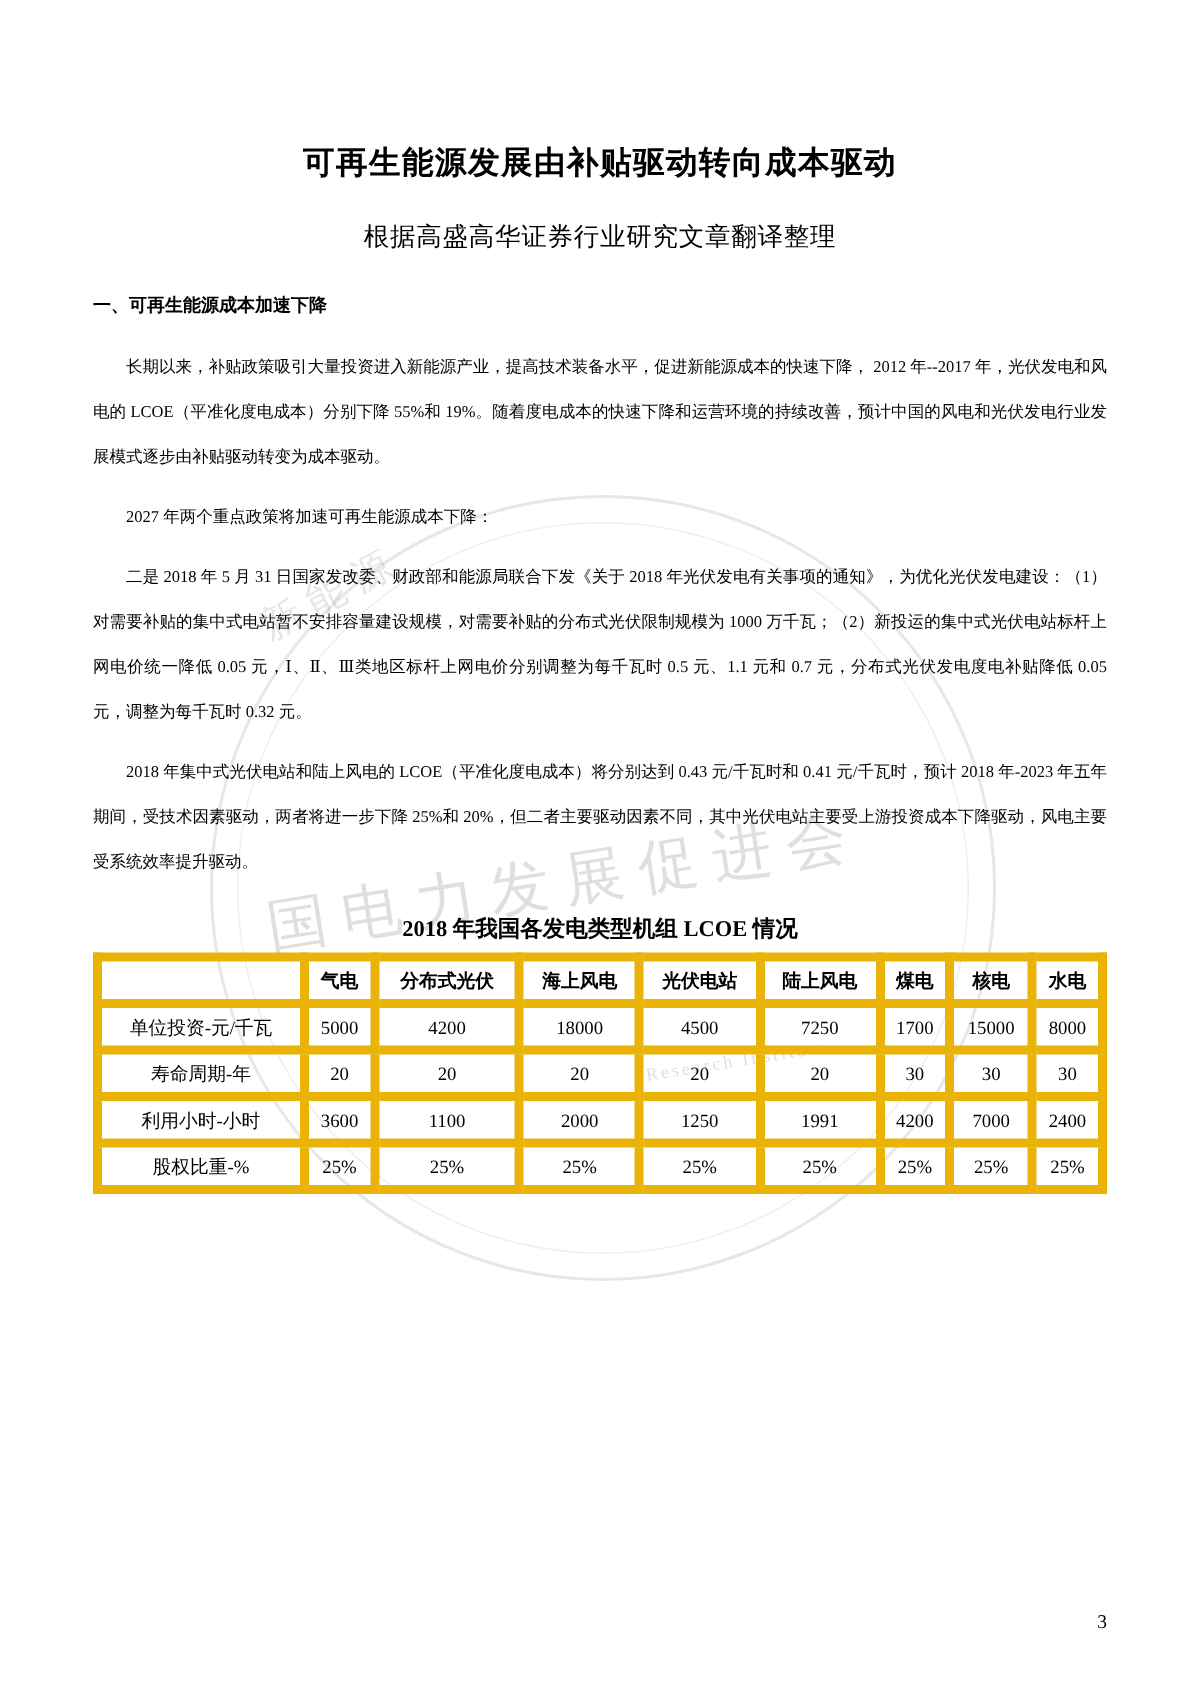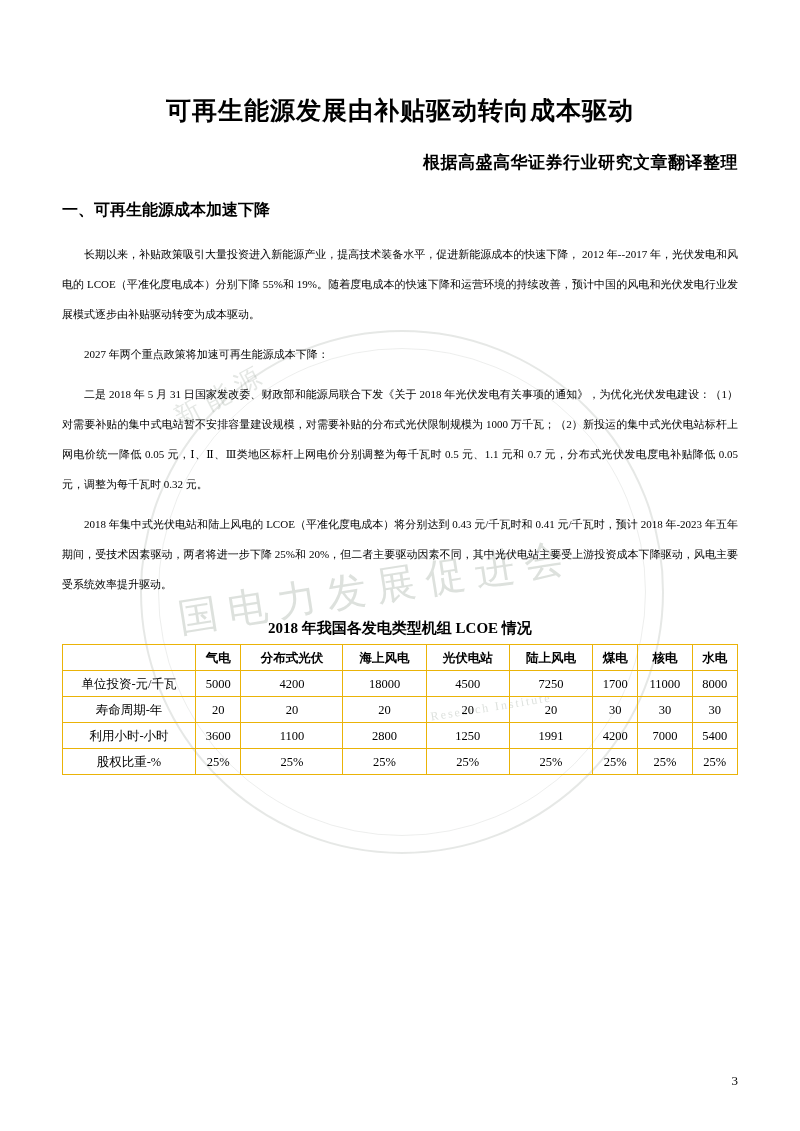--- a/index.html
+++ b/index.html
@@ -73,36 +73,36 @@
     font-size: 26px;
     letter-spacing: 8px;
     transform: rotate(-28deg);
     color: rgba(120, 135, 120, 0.2);
   }
   .content {
     position: relative;
     z-index: 2;
   }
   h1.doc-title {
-    font-size: 25px;
+    font-size: 21px;
     font-weight: bold;
     text-align: center;
     margin: 34px 0 0 0;
     letter-spacing: 1px;
     font-family: "Liberation Serif", "DejaVu Serif", serif;
   }
   h2.doc-subtitle {
     font-size: 17px;
-    font-weight: bold;
-    text-align: right;
+    font-weight: normal;
+    text-align: center;
     margin: 24px 0 0 0;
     letter-spacing: 0.5px;
   }
   h3.section-heading {
-    font-size: 16px;
+    font-size: 12px;
     font-weight: bold;
     margin: 26px 0 0 0;
     text-align: left;
   }
   p.body-par {
     font-size: 11px;
     line-height: 30px;
     margin: 10px 0 0 0;
     text-align: justify;
     text-justify: inter-ideograph;
@@ -118,21 +118,21 @@
     margin: 20px 0 6px 0;
   }
   table.data-table {
     border-collapse: collapse;
     width: 100%;
     font-size: 12.5px;
     font-family: "Liberation Serif", serif;
   }
   table.data-table th,
   table.data-table td {
-    border: 1px solid #eab308;
+    border: 6px solid #eab308;
     text-align: center;
     padding: 3px 2px;
     height: 19px;
     line-height: 16px;
   }
   table.data-table th {
     font-weight: bold;
   }
   table.data-table td.row-label,
   table.data-table th.corner {
@@ -185,44 +185,44 @@
       </thead>
       <tbody>
         <tr>
           <td class="row-label">单位投资-元/千瓦</td>
           <td>5000</td>
           <td>4200</td>
           <td>18000</td>
           <td>4500</td>
           <td>7250</td>
           <td>1700</td>
-          <td>11000</td>
+          <td>15000</td>
           <td>8000</td>
         </tr>
         <tr>
           <td class="row-label">寿命周期-年</td>
           <td>20</td>
           <td>20</td>
           <td>20</td>
           <td>20</td>
           <td>20</td>
           <td>30</td>
           <td>30</td>
           <td>30</td>
         </tr>
         <tr>
           <td class="row-label">利用小时-小时</td>
           <td>3600</td>
           <td>1100</td>
-          <td>2800</td>
+          <td>2000</td>
           <td>1250</td>
           <td>1991</td>
           <td>4200</td>
           <td>7000</td>
-          <td>5400</td>
+          <td>2400</td>
         </tr>
         <tr>
           <td class="row-label">股权比重-%</td>
           <td>25%</td>
           <td>25%</td>
           <td>25%</td>
           <td>25%</td>
           <td>25%</td>
           <td>25%</td>
           <td>25%</td>

